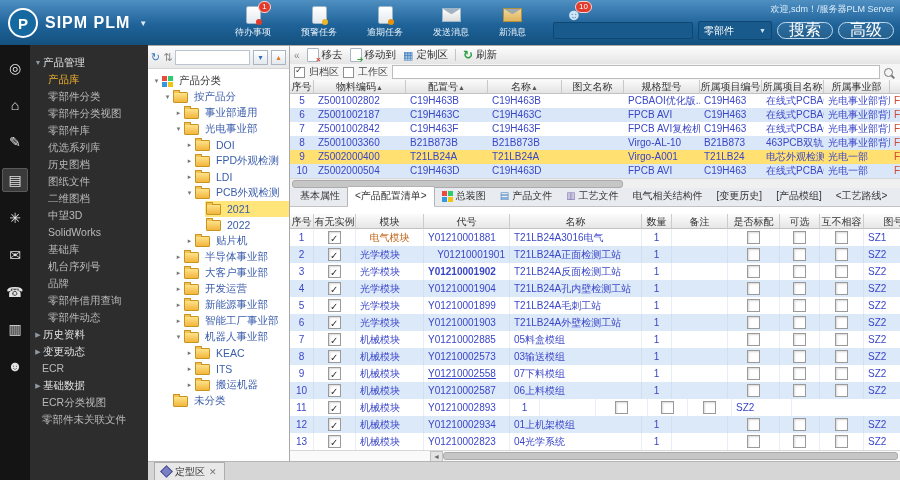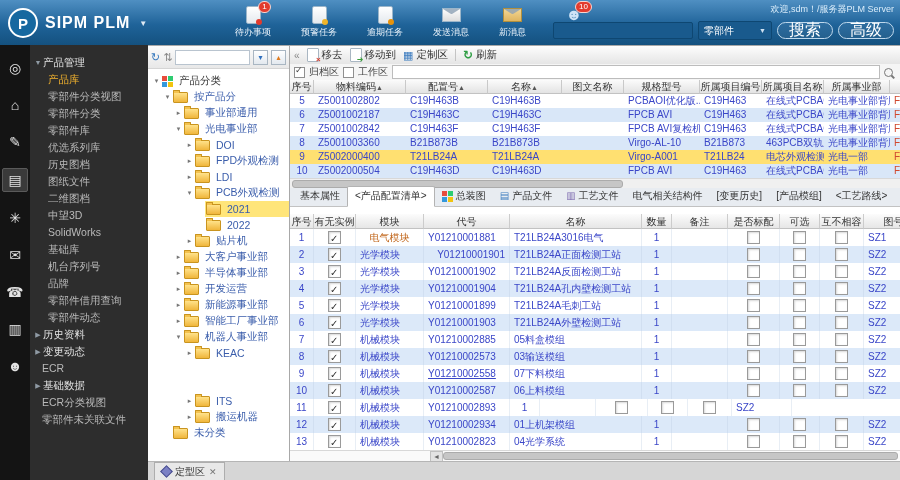--- a/index.html
+++ b/index.html
@@ -249,24 +249,24 @@
 
 <div id="sidebar">
     <div class="sb-item group">
       <span class="arr">▼</span>
       <span>产品管理</span>
     </div>
     <div class="sb-item item active">
       <span>产品库</span>
     </div>
     <div class="sb-item item">
+      <span>零部件分类</span>
+    </div>
+    <div class="sb-item item">
       <span>零部件分类视图</span>
-    </div>
-    <div class="sb-item item">
-      <span>零部件分类</span>
     </div>
     <div class="sb-item item">
       <span>零部件库</span>
     </div>
     <div class="sb-item item">
       <span>优选系列库</span>
     </div>
     <div class="sb-item item">
       <span>历史图档</span>
     </div>
@@ -403,28 +403,28 @@
         <span class="exp">▸</span>
         <span class="sel-wrap">
           <span class="folder"></span>
           <span class="lbl">贴片机</span>
         </span>
       </div>
       <div class="tnode" style="padding-left: 26px;">
         <span class="exp">▸</span>
         <span class="sel-wrap">
           <span class="folder"></span>
+          <span class="lbl">半导体事业部</span>
+        </span>
+      </div>
+      <div class="tnode" style="padding-left: 26px;">
+        <span class="exp">▸</span>
+        <span class="sel-wrap">
+          <span class="folder"></span>
           <span class="lbl">大客户事业部</span>
-        </span>
-      </div>
-      <div class="tnode" style="padding-left: 26px;">
-        <span class="exp">▸</span>
-        <span class="sel-wrap">
-          <span class="folder"></span>
-          <span class="lbl">半导体事业部</span>
         </span>
       </div>
       <div class="tnode" style="padding-left: 26px;">
         <span class="exp">▸</span>
         <span class="sel-wrap">
           <span class="folder"></span>
           <span class="lbl">开发运营</span>
         </span>
       </div>
       <div class="tnode" style="padding-left: 26px;">
@@ -448,21 +448,21 @@
           <span class="lbl">机器人事业部</span>
         </span>
       </div>
       <div class="tnode" style="padding-left: 37px;">
         <span class="exp">▸</span>
         <span class="sel-wrap">
           <span class="folder"></span>
           <span class="lbl">KEAC</span>
         </span>
       </div>
-      <div class="tnode" style="padding-left: 37px; margin-top: 32px;">
+      <div class="tnode" style="padding-left: 37px;">
         <span class="exp">▸</span>
         <span class="sel-wrap">
           <span class="folder"></span>
           <span class="lbl">ITS</span>
         </span>
       </div>
       <div class="tnode" style="padding-left: 37px;">
         <span class="exp">▸</span>
         <span class="sel-wrap">
           <span class="folder"></span>
@@ -693,21 +693,21 @@
           <span class="cb3d"></span>
         </span>
         <span class="bt-c" style="width: 60px;">SZ2</span>
       </div>
       <div class="bt-row">
         <span class="bt-c num" style="width: 24px;">3</span>
         <span class="bt-c center" style="width: 42px;">
           <span class="cb3d checked"></span>
         </span>
         <span class="bt-c" style="width: 68px;">光学模块</span>
-        <span class="bt-c" style="width: 86px;">Y01210001902</span>
+        <span class="bt-c" style="width: 86px; font-weight: bold;">Y01210001902</span>
         <span class="bt-c" style="width: 132px;">T21LB24A反面检测工站</span>
         <span class="bt-c num" style="width: 30px;">1</span>
         <span class="bt-c" style="width: 56px;"></span>
         <span class="bt-c center" style="width: 52px;">
           <span class="cb3d"></span>
         </span>
         <span class="bt-c center" style="width: 40px;">
           <span class="cb3d"></span>
         </span>
         <span class="bt-c center" style="width: 44px;">

